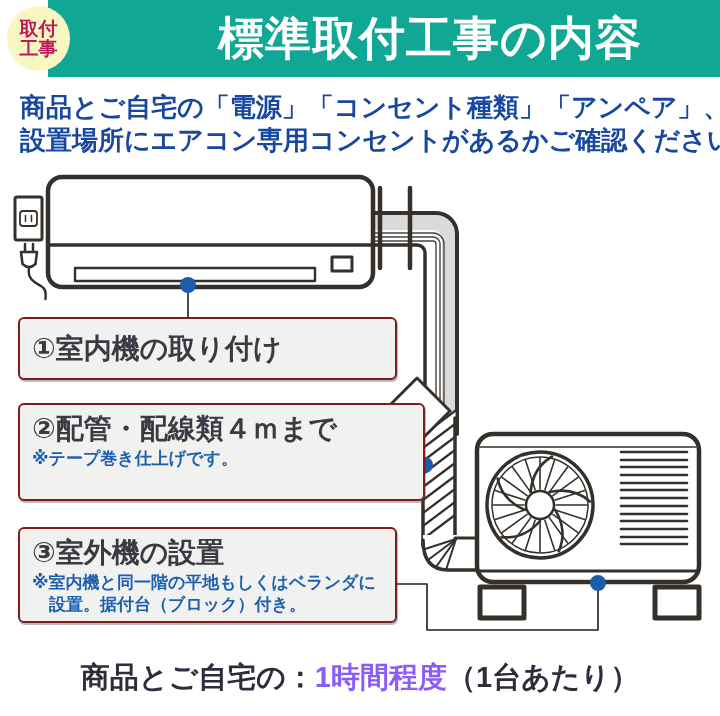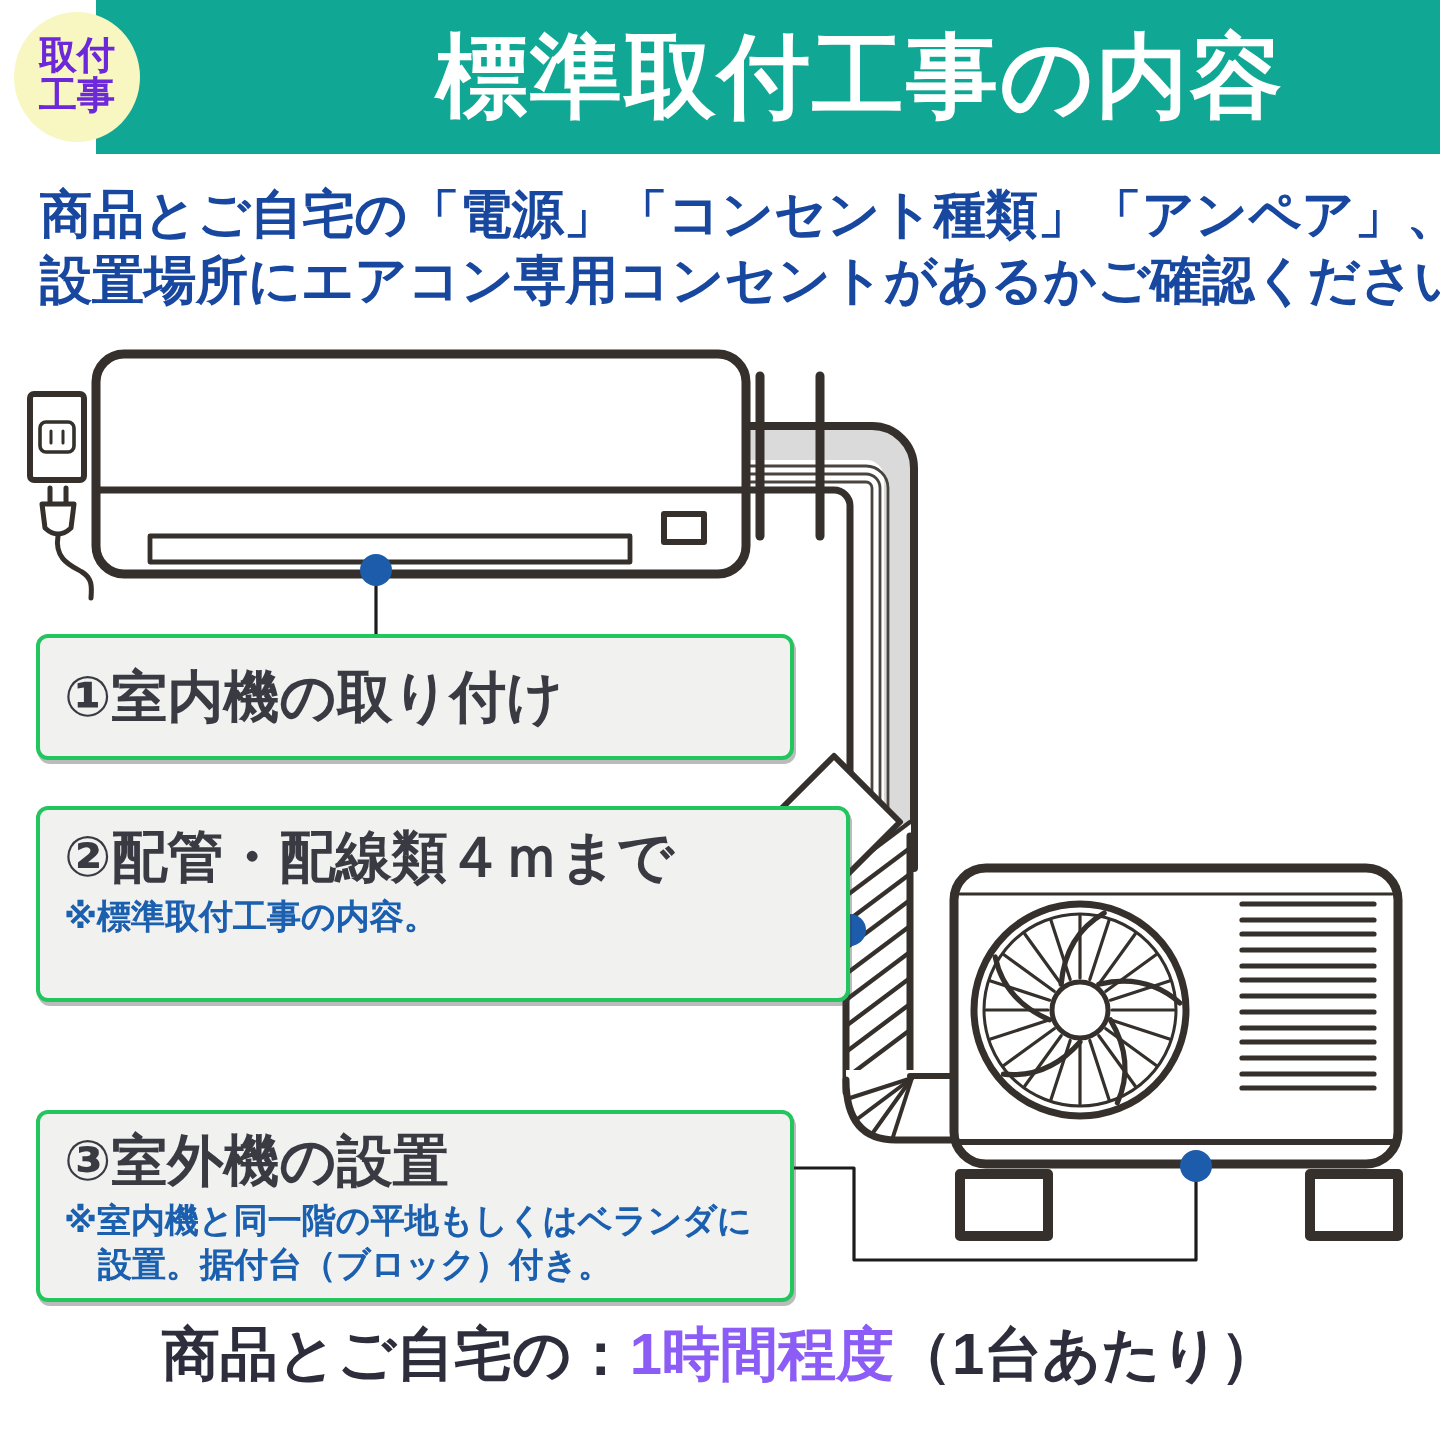--- a/index.html
+++ b/index.html
@@ -6,33 +6,33 @@
   .stage{position:relative;width:720px;height:716px;overflow:hidden;background:#ffffff;
          font-family:"Liberation Sans","DejaVu Sans",sans-serif;}
   
   .banner{position:absolute;top:0;left:0;width:720px;height:77px;background:#10a794;
           display:flex;align-items:center;justify-content:center;margin-left:48px;}
   .banner-title{color:#ffffff;font-size:46px;font-weight:bold;letter-spacing:1px;
                 margin-left:44px;white-space:nowrap;}
   .badge{position:absolute;left:7px;top:6px;width:63px;height:65px;background:#f8f7c2;
          border-radius:50%;display:flex;flex-direction:column;align-items:center;
          justify-content:center;z-index:3;}
-  .badge span{color:#6d28d9;font-size:19px;font-weight:bold;line-height:20px;white-space:nowrap;}
+  .badge span{color:#be185d;font-size:19px;font-weight:bold;line-height:20px;white-space:nowrap;}
   
   .intro{position:absolute;top:91px;left:20px;width:712px;color:#17479f;
          font-size:26px;font-weight:bold;line-height:33px;white-space:nowrap;}
   
   svg.diagram{position:absolute;top:0;left:0;z-index:1;}
   
-  .step-box{position:absolute;left:18px;background:#f1f1f0;border:2px solid #22c55e;
+  .step-box{position:absolute;left:18px;background:#f1f1f0;border:2px solid #7f1d1d;
             border-radius:6px;z-index:2;box-sizing:border-box;padding-left:12px;
             box-shadow:1px 2px 0 rgba(60,60,60,0.35);}
   .step1{top:317px;width:379px;height:63px;display:flex;align-items:center;}
   .step2{top:403px;width:407px;height:98px;}
-  .step3{top:555px;width:379px;height:96px;}
+  .step3{top:527px;width:379px;height:96px;}
   .step-title{font-size:28px;font-weight:bold;color:#3a3a42;white-space:nowrap;}
   .step2 .step-title,.step3 .step-title{display:block;margin-top:5px;}
   .step-note{display:block;font-size:17px;font-weight:bold;color:#1b5faf;
              line-height:22px;white-space:nowrap;}
   .step2 .step-note:first-of-type{margin-top:3px;}
   .step3 .step-note:first-of-type{margin-top:2px;}
   .step3 .step-note.indent{padding-left:17px;}
   
   .footer{position:absolute;top:658px;left:0;width:720px;text-align:center;
           font-size:29px;font-weight:bold;color:#2d2d3c;white-space:nowrap;}
@@ -196,21 +196,21 @@
       </g>
     </g>
   </svg>
 
   <div class="step-box step1">
     <span class="step-title">①室内機の取り付け</span>
   </div>
 
   <div class="step-box step2">
     <span class="step-title">②配管・配線類４ｍまで</span>
-    <span class="step-note">※標準取付工事の内容。</span>
+    <span class="step-note">※テープ巻き仕上げです。</span>
   </div>
 
   <div class="step-box step3">
     <span class="step-title">③室外機の設置</span>
     <span class="step-note">※室内機と同一階の平地もしくはベランダに</span>
     <span class="step-note indent">設置。据付台（ブロック）付き。</span>
   </div>
 
   <div class="footer">
     <span>商品とご自宅の：</span><span class="hl">1時間程度</span><span>（1台あたり）</span>

